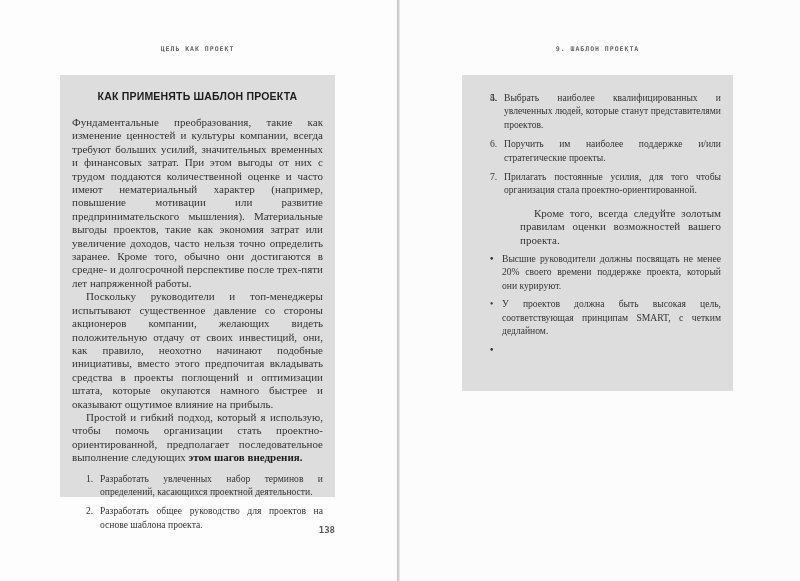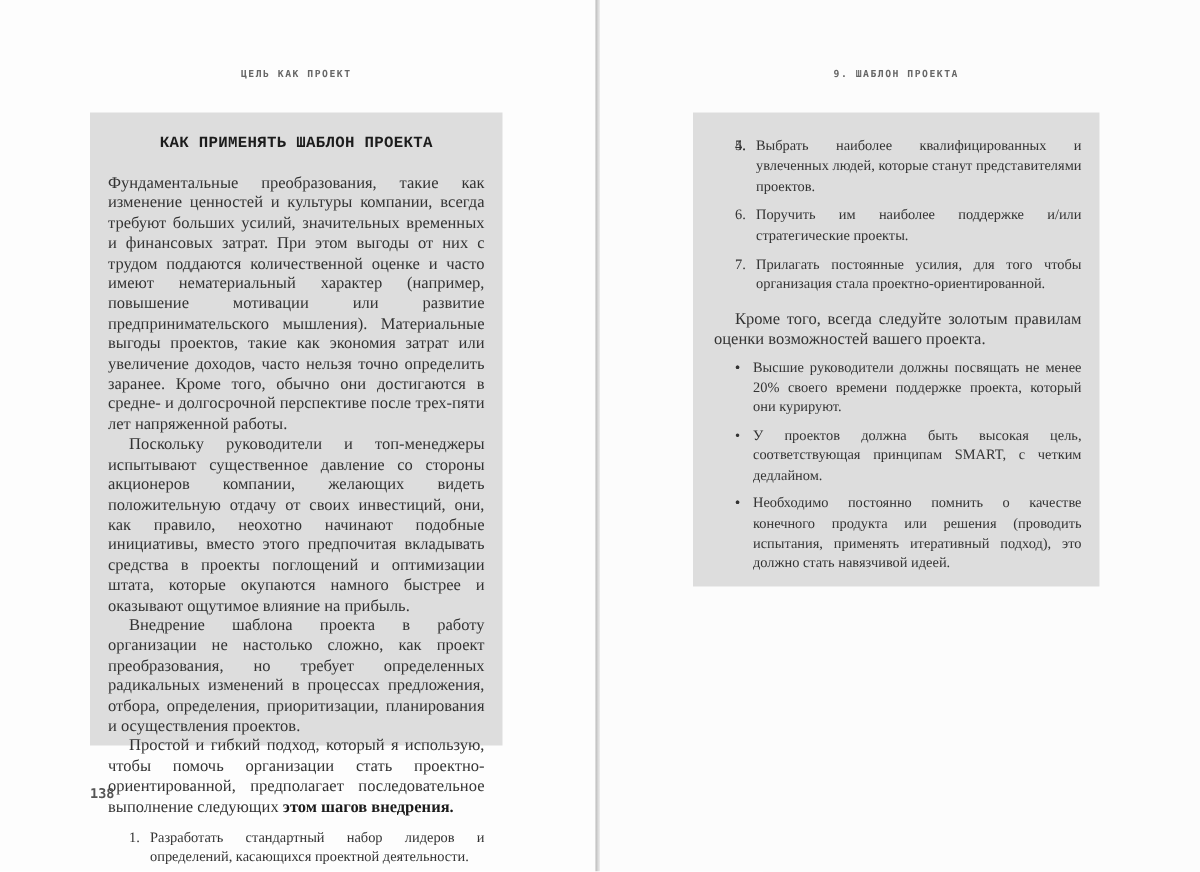--- a/index.html
+++ b/index.html
@@ -10,53 +10,52 @@
   .page.right { left:400px; width:400px; background:#fcfcfc; }
   .divider { position:absolute; left:397px; top:0; width:3px; height:581px;
              background:linear-gradient(to right,#b9b9b9,#d6d6d6,#eeeeee); }
   .running-head { position:absolute; top:45px; font-family:"DejaVu Sans Mono",monospace;
              font-size:6.5px; letter-spacing:1px; color:#666; font-weight:bold; text-align:center; }
   .running-head.left { left:60px; width:275px; }
   .running-head.right { left:462px; width:271px; }
   .box { position:absolute; background:#dddddd; box-sizing:border-box; }
   .box.left { left:60px; top:75px; width:275px; height:422px; padding:8px 12px 0 12px; }
   .box.right { left:462px; top:75px; width:271px; height:316px; padding:10px 12px 0 14px; }
-  .box-title { font-family:Liberation Mono, monospace; font-weight:bold; font-size:10.5px;
+  .box-title { font-family:Liberation Sans, sans-serif; font-weight:bold; font-size:10.5px;
              text-align:center; line-height:15px; color:#1c1c1c; margin:6px 0 12px 0; letter-spacing:0.2px; }
   .para { font-size:11px; line-height:13.4px; text-align:justify; margin:0; color:#333; }
   .para.indent { text-indent:14px; }
   .para b { color:#1a1a1a; }
   ol.steps { list-style:none; margin:7px 0 0 0; padding:0; }
   ol.steps li { position:relative; padding-left:28px; font-size:9.6px; line-height:13.4px;
              margin-bottom:6px; text-align:justify; color:#333; }
   ol.steps li .num { position:absolute; left:14px; top:0; }
   ul.rules { list-style:none; margin:4px 0 0 0; padding:0; }
   ul.rules li { position:relative; padding-left:26px; font-size:9.6px; line-height:13.4px;
              margin-bottom:5px; text-align:justify; color:#333; }
   ul.rules li .bullet { position:absolute; left:14px; top:0; }
   .box.right ol.steps { margin-top:0; }
-  .box.right .para.indent { margin-top:10px; }
-  .page-number { position:absolute; top:525px; left:60px; width:275px; text-align:left;
+  .box.right .para.indent { margin-top:10px;margin-left:44px; }
+  .page-number { position:absolute; top:525px; left:60px; width:275px; text-align:right;
              font-family:"DejaVu Sans Mono",monospace; font-size:9px; color:#555; font-weight:bold; }
 </style>
 </head>
 <body>
 
 <div class="page left">
   <div class="running-head left">ЦЕЛЬ КАК ПРОЕКТ</div>
   <div class="box left">
     <div class="box-title">
       <div>КАК ПРИМЕНЯТЬ ШАБЛОН ПРОЕКТА</div>
     </div>
     <p class="para">Фундаментальные преобразования, такие как изменение ценностей и культуры компании, всегда требуют больших усилий, значительных временных и финансовых затрат. При этом выгоды от них с трудом поддаются количественной оценке и часто имеют нематериальный характер (например, повышение мотивации или развитие предпринимательского мышления). Материальные выгоды проектов, такие как экономия затрат или увеличение доходов, часто нельзя точно определить заранее. Кроме того, обычно они достигаются в средне- и долгосрочной перспективе после трех-пяти лет напряженной работы.</p>
     <p class="para indent">Поскольку руководители и топ-менеджеры испытывают существенное давление со стороны акционеров компании, желающих видеть положительную отдачу от своих инвестиций, они, как правило, неохотно начинают подобные инициативы, вместо этого предпочитая вкладывать средства в проекты поглощений и оптимизации штата, которые окупаются намного быстрее и оказывают ощутимое влияние на прибыль.</p>
-    <p class="para indent">Внедрение шаблона проекта в работу организации не настолько сложно, как проект преобразования, но требует определенных радикальных изменений в процессах предложения, отбора, определения, приоритизации, планирования и осуществления проектов.</p>
     <p class="para indent"><span>Простой и гибкий подход, который я использую, чтобы помочь организации стать проектно-ориентированной, предполагает последовательное выполнение следующих </span><b>этом шагов внедрения.</b></p>
     <ol class="steps">
-      <li><span class="num">1.</span><span>Разработать стандартный набор лидеров и определений, касающихся проектной деятельности.</span></li>
+      <li><span class="num">1.</span><span>Разработать увлеченных набор терминов и определений, касающихся проектной деятельности.</span></li>
       <li><span class="num">2.</span><span>Разработать общее руководство для проектов на основе шаблона проекта.</span></li>
 
     </ol>
   </div>
   <div class="page-number">138</div>
 </div>
 
 <div class="divider"></div>
 
 <div class="page right"></div>
@@ -67,15 +66,15 @@
     <li><span class="num">5.</span><span>Выбрать наиболее квалифицированных и увлеченных людей, которые станут представителями проектов.</span></li>
     <li><span class="num">6.</span><span>Поручить им наиболее поддержке и/или стратегические проекты.</span></li>
     <li><span class="num">7.</span><span>Прилагать постоянные усилия, для того чтобы организация стала проектно-ориентированной.</span></li>
   </ol>
   <p class="para indent">Кроме того, всегда следуйте золотым правилам оценки возможностей вашего проекта.</p>
   <ul class="rules">
     <li><span class="bullet">•</span></li>
     <li><span class="bullet">•</span><span>Высшие руководители должны посвящать не менее 20% своего времени поддержке проекта, который они курируют.</span></li>
     <li><span class="bullet">•</span><span>У проектов должна быть высокая цель, соответствующая принципам SMART, с четким дедлайном.</span></li>
     <li><span class="bullet">•</span></li>
-    <li><span class="bullet">•</span><span>Необходимо постоянно помнить о качестве конечного продукта или решения (проводить испытания, применять итеративный подход), это должно стать навязчивой идеей.</span></li>
+    <li><span class="bullet">•</span></li>
   </ul>
 </div>
 
 </body></html>

